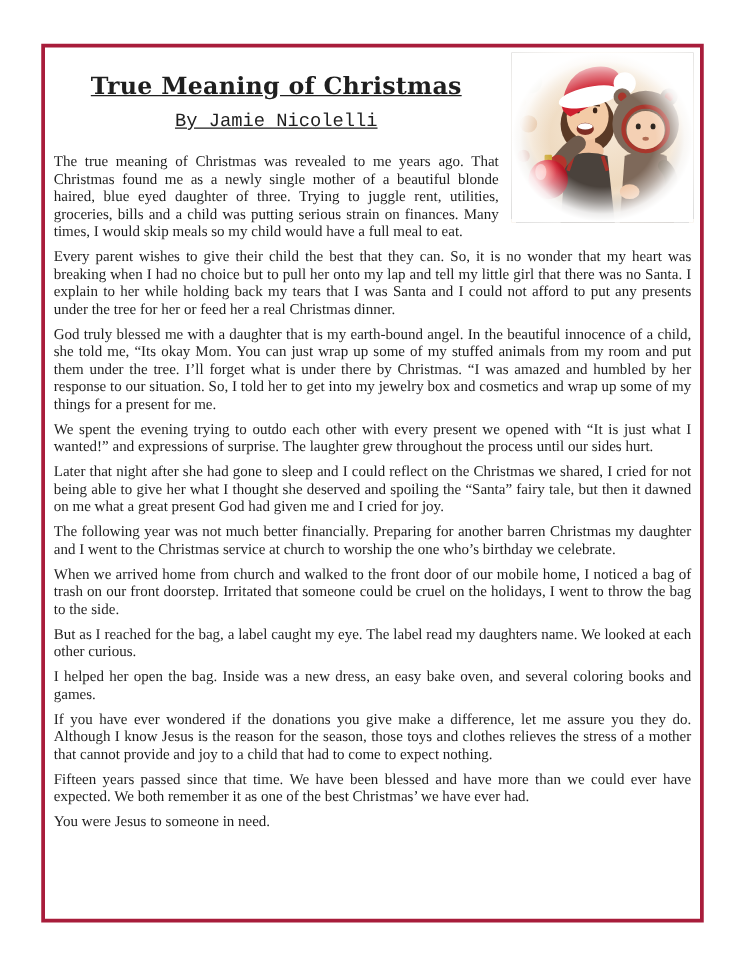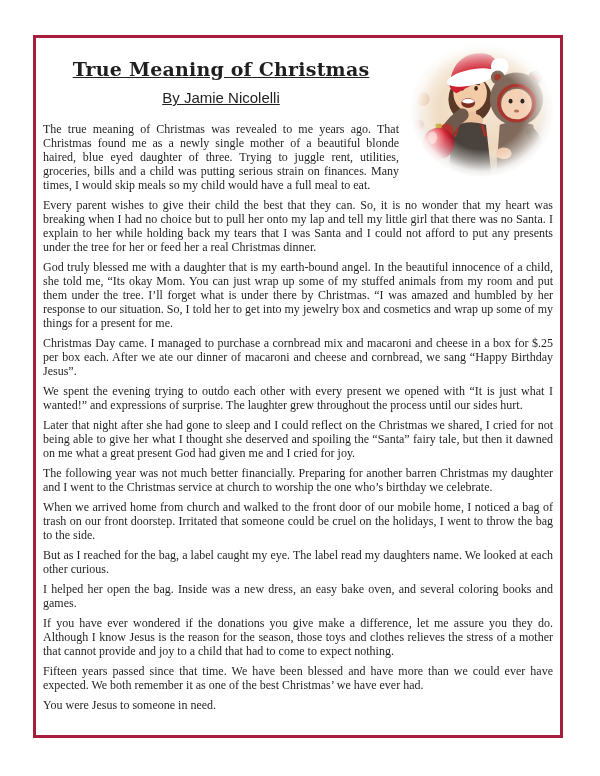--- a/index.html
+++ b/index.html
@@ -53,21 +53,21 @@
   h1.title {
     font-family: "DejaVu Serif", serif;
     font-size: 19px;
     font-weight: bold;
     text-align: center;
     text-decoration: underline;
     margin: 12px 0 0 0;
     letter-spacing: 0.2px;
   }
   .byline {
-    font-family: Liberation Sans, sans-serif;
+    font-family: Liberation Mono, monospace;
     font-size: 15px;
     text-align: center;
     text-decoration: underline;
     margin: 9px 0 16px 0;
   }
   .body-text p {
     font-size: 12px;
     line-height: 14px;
     text-align: justify;
     margin: 0 0 6px 0;
@@ -149,21 +149,20 @@
     <div class="byline">By Jamie Nicolelli</div>
 
     <div class="body-text">
 
         <p>The true meaning of Christmas was revealed to me years ago. That Christmas found me as a newly single mother of a beautiful blonde haired, blue eyed daughter of three. Trying to juggle rent, utilities, groceries, bills and a child was putting serious strain on finances. Many times, I would skip meals so my child would have a full meal to eat.</p>
 
         <p>Every parent wishes to give their child the best that they can. So, it is no wonder that my heart was breaking when I had no choice but to pull her onto my lap and tell my little girl that there was no Santa. I explain to her while holding back my tears that I was Santa and I could not afford to put any presents under the tree for her or feed her a real Christmas dinner.</p>
 
         <p>God truly blessed me with a daughter that is my earth-bound angel. In the beautiful innocence of a child, she told me, “Its okay Mom. You can just wrap up some of my stuffed animals from my room and put them under the tree. I’ll forget what is under there by Christmas. “I was amazed and humbled by her response to our situation. So, I told her to get into my jewelry box and cosmetics and wrap up some of my things for a present for me.</p>
 
-        <p>Christmas Day came. I managed to purchase a cornbread mix and macaroni and cheese in a box for $.25 per box each. After we ate our dinner of macaroni and cheese and cornbread, we sang “Happy Birthday Jesus”.</p>
 
         <p>We spent the evening trying to outdo each other with every present we opened with “It is just what I wanted!” and expressions of surprise. The laughter grew throughout the process until our sides hurt.</p>
 
         <p>Later that night after she had gone to sleep and I could reflect on the Christmas we shared, I cried for not being able to give her what I thought she deserved and spoiling the “Santa” fairy tale, but then it dawned on me what a great present God had given me and I cried for joy.</p>
 
 
         <p>The following year was not much better financially. Preparing for another barren Christmas my daughter and I went to the Christmas service at church to worship the one who’s birthday we celebrate.</p>
 
         <p>When we arrived home from church and walked to the front door of our mobile home, I noticed a bag of trash on our front doorstep. Irritated that someone could be cruel on the holidays, I went to throw the bag to the side.</p>
 

